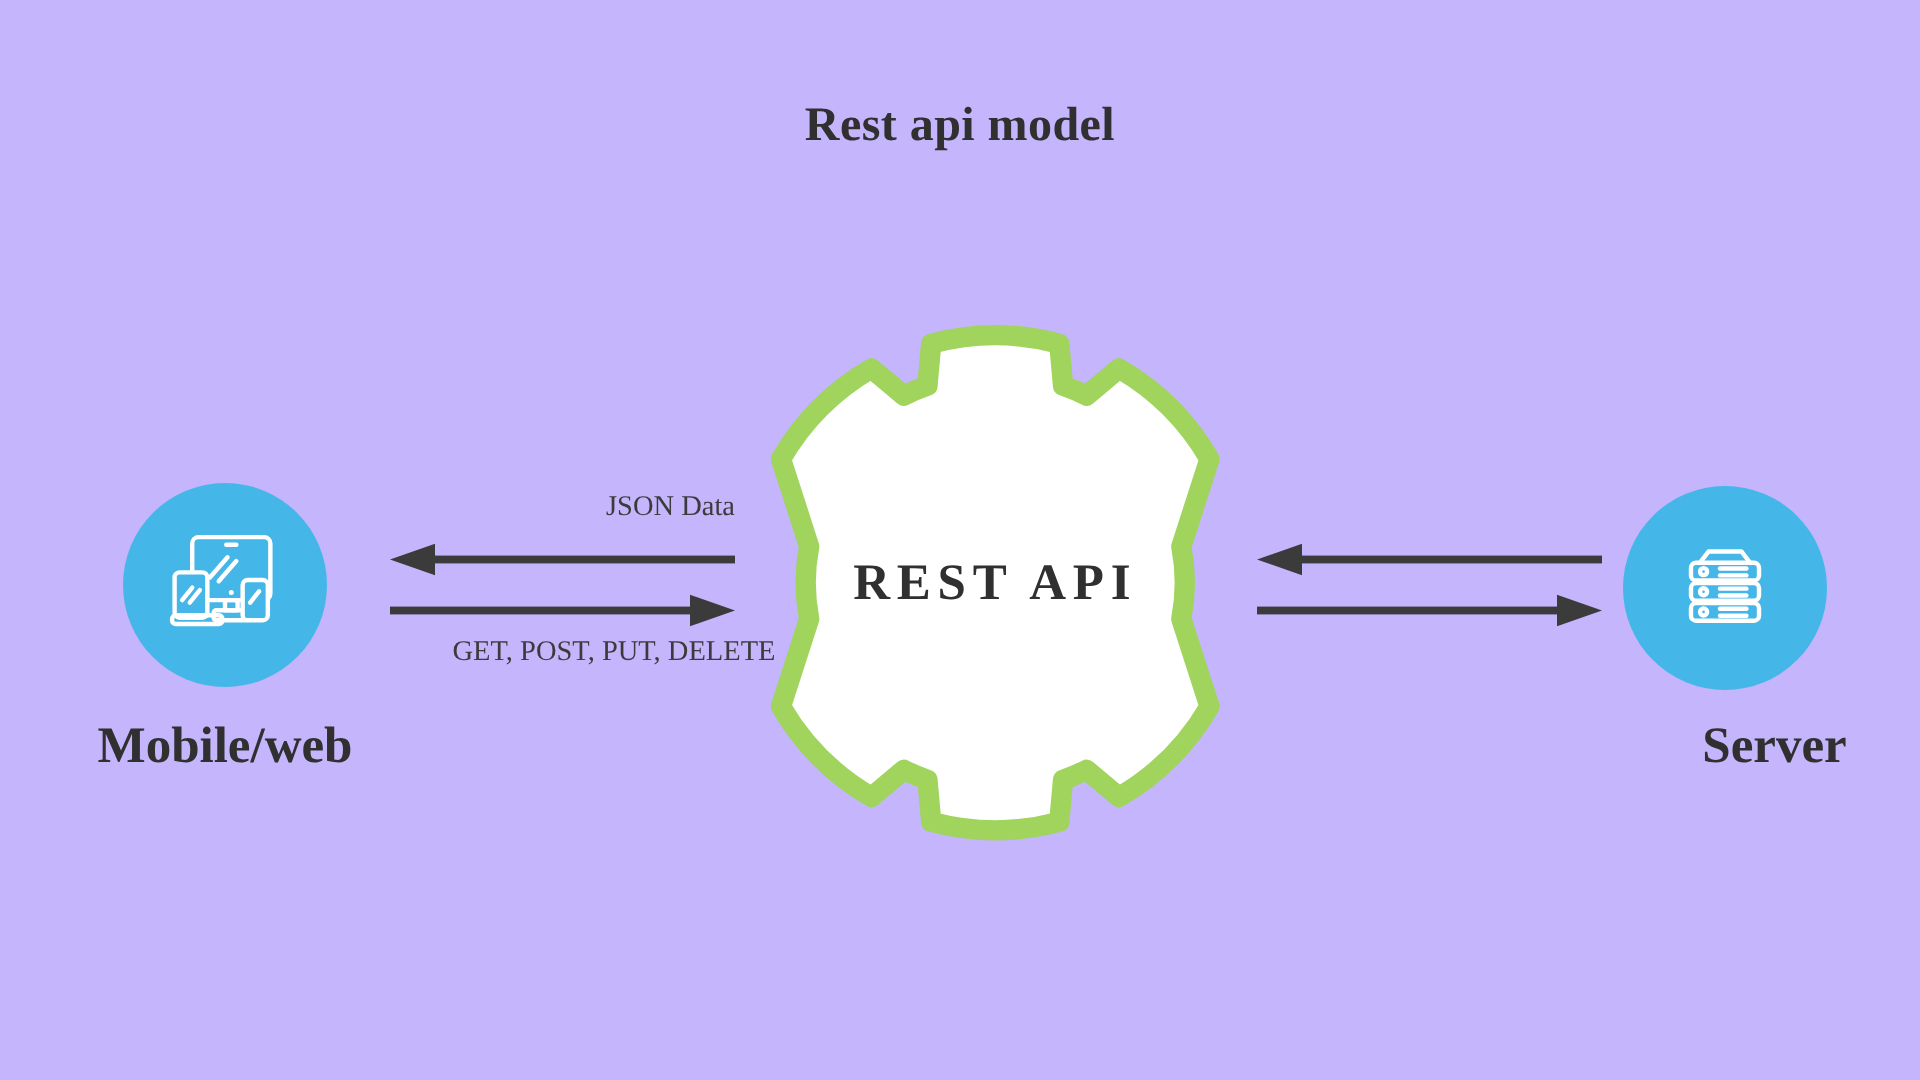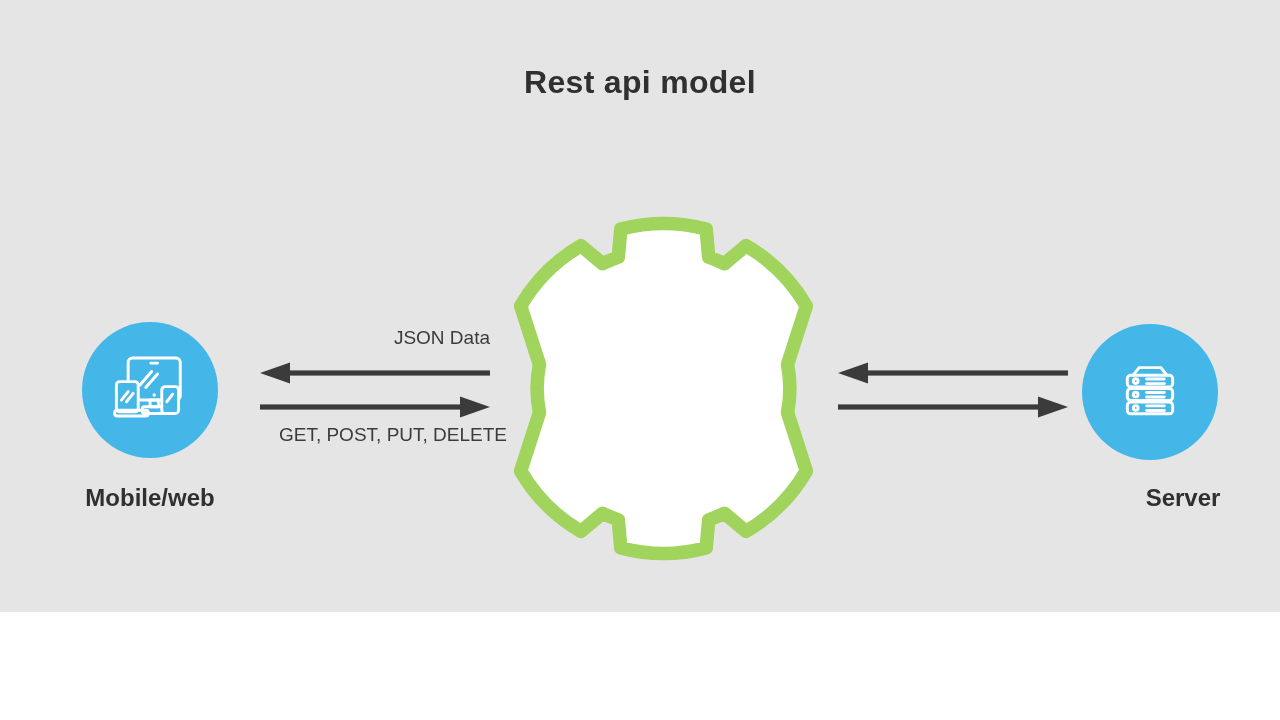--- a/index.html
+++ b/index.html
@@ -1,18 +1,18 @@
 <!DOCTYPE html>
 <html style="--color-blue: #45B6E8; --color-green: #A0D45C; --color-dark: #3B3B3B; --color-text: #303030;"><head>
 <meta charset="utf-8">
 <style>
   html,body{margin:0;padding:0;background:#ffffff;}
   .stage{
-    position:relative;width:1280px;height:612px;background:#e5e5e5;
-    font-family:Liberation Sans, sans-serif;overflow:hidden;
+    position:relative;width:1280px;height:720px;background:#c4b5fd;
+    font-family:Liberation Serif, serif;overflow:hidden;
   }
   .title{
     position:absolute;left:0;top:64px;width:100%;text-align:center;
     font-size:32px;font-weight:700;color:var(--color-text,#333333);
     letter-spacing:.3px;
   }
   .circle{
     position:absolute;width:136px;height:136px;border-radius:50%;
     background:var(--color-blue,#45B6E8);
     display:flex;align-items:center;justify-content:center;
@@ -20,21 +20,21 @@
   .circle-client{left:82px;top:322px;}
   .circle-server{left:1082px;top:324px;}
   .node-icon{display:block;}
   .node-icon path,.node-icon rect,.node-icon circle{
     stroke:#ffffff;stroke-width:3.5;fill:none;
     stroke-linecap:round;stroke-linejoin:round;
   }
   .node-icon .masked{fill:var(--color-blue,#45B6E8);}
   .node-icon .dotfill{fill:#ffffff;stroke:none;}
   .node-label{
-    position:absolute;text-align:center;font-weight:700;font-size:24px;
+    position:absolute;text-align:center;font-weight:700;font-size:34px;
     color:var(--color-text,#303030);line-height:32px;
   }
   .label-client{left:20px;top:482px;width:260px;}
   .label-server{left:1063px;top:482px;width:240px;}
   .gear-wrap{position:absolute;left:486px;top:211px;width:355px;height:355px;}
   .gear-path{
     fill:#ffffff;stroke:var(--color-green,#A0D45C);stroke-width:13;
     stroke-linejoin:round;stroke-linecap:round;
   }
   .gear-label{
@@ -48,21 +48,21 @@
   .arrow polygon,.arrow rect{fill:var(--color-dark,#3B3B3B);}
   .arrow-client-top{left:260px;top:360px;}
   .arrow-client-bottom{left:260px;top:394px;}
   .arrow-server-top{left:838px;top:360px;}
   .arrow-server-bottom{left:838px;top:394px;}
   .flow-label{
     position:absolute;text-align:right;font-size:19px;
     color:var(--color-dark,#3B3B3B);
   }
   .label-json{left:260px;top:327px;width:230px;}
-  .label-methods{left:243px;top:424px;width:264px;}
+  .label-methods{left:253px;top:424px;width:264px;}
 </style>
 </head>
 <body>
 
 <div class="stage">
 
   <div class="title">Rest api model</div>
 
   <div class="circle circle-client">
     <svg class="node-icon" width="84" height="84" viewBox="0 0 100 100">
@@ -104,20 +104,21 @@
     <svg width="355" height="355" viewBox="0 0 340 340">
       <path class="gear-path" d="M126.7 44.2 L129.1 17.4 A158 158 0 0 1 210.9 17.4 L213.3 44.2
         A133 133 0 0 1 228.3 50.5 L249 33.2 A158 158 0 0 1 306.8 91 L288.8 146.9
         A121 121 0 0 1 288.8 193.1 L306.8 249 A158 158 0 0 1 249 306.8 L228.3 289.5
         A133 133 0 0 1 213.3 295.8 L210.9 322.6 A158 158 0 0 1 129.1 322.6 L126.7 295.8
         A133 133 0 0 1 111.7 289.5 L91 306.8 A158 158 0 0 1 33.2 249 L51.2 193.1
         A121 121 0 0 1 51.2 146.9 L33.2 91 A158 158 0 0 1 91 33.2 L111.7 50.5
         A133 133 0 0 1 126.7 44.2 Z"></path>
     </svg>
   </div>
+  <div class="gear-label">REST API</div>
 
   <div class="arrow arrow-server-top">
     <svg width="230" height="26" viewBox="0 0 230 26">
       <polygon points="0,13 30,2.5 30,23.5"></polygon>
       <rect x="27" y="10.4" width="203" height="5.2"></rect>
     </svg>
   </div>
   <div class="arrow arrow-server-bottom">
     <svg width="230" height="26" viewBox="0 0 230 26">
       <polygon points="230,13 200,2.5 200,23.5"></polygon>

